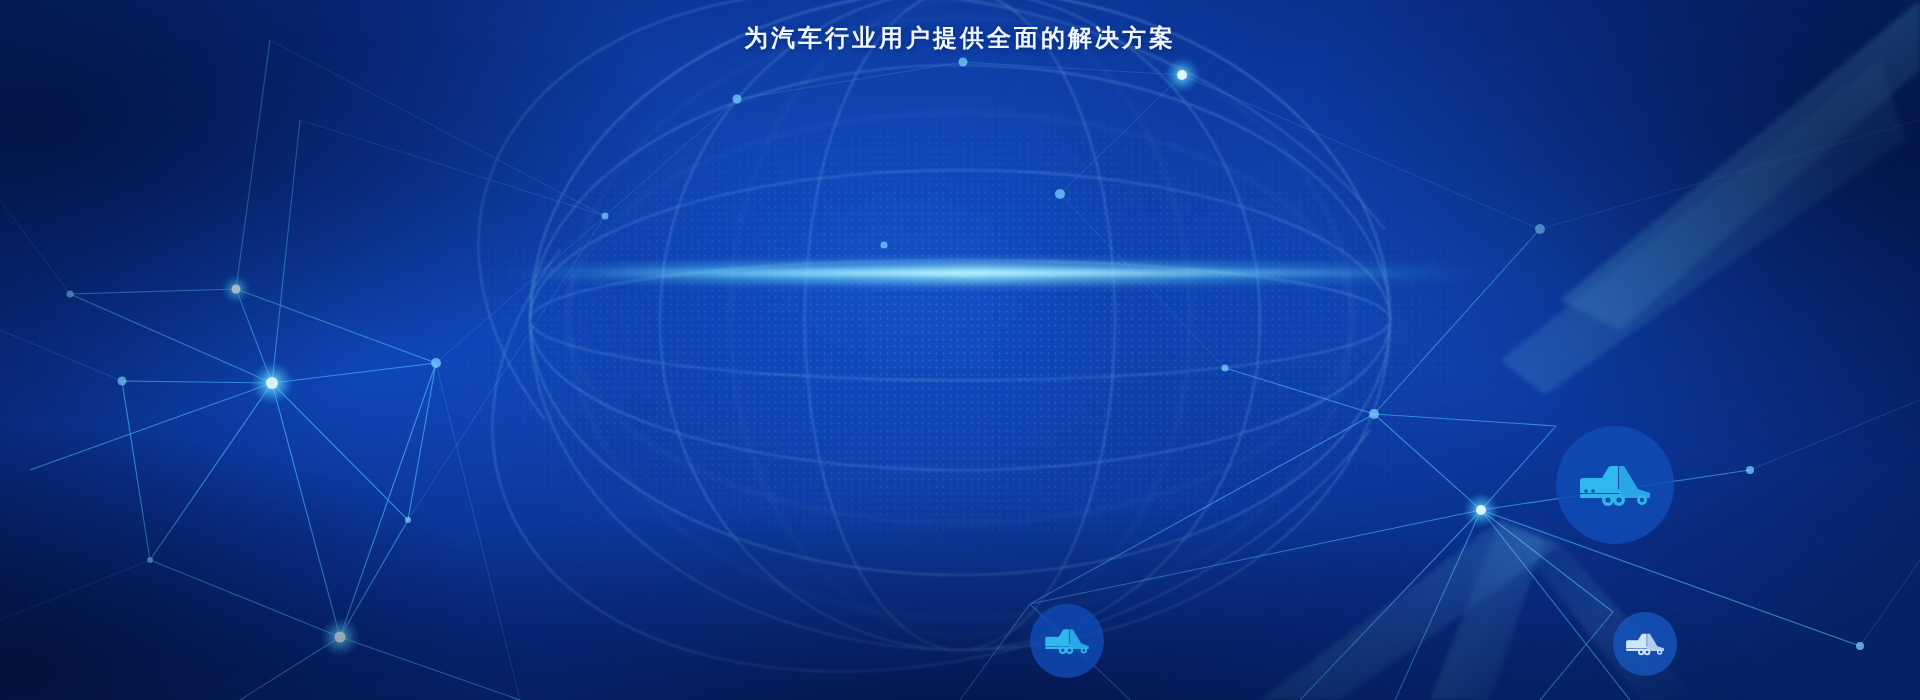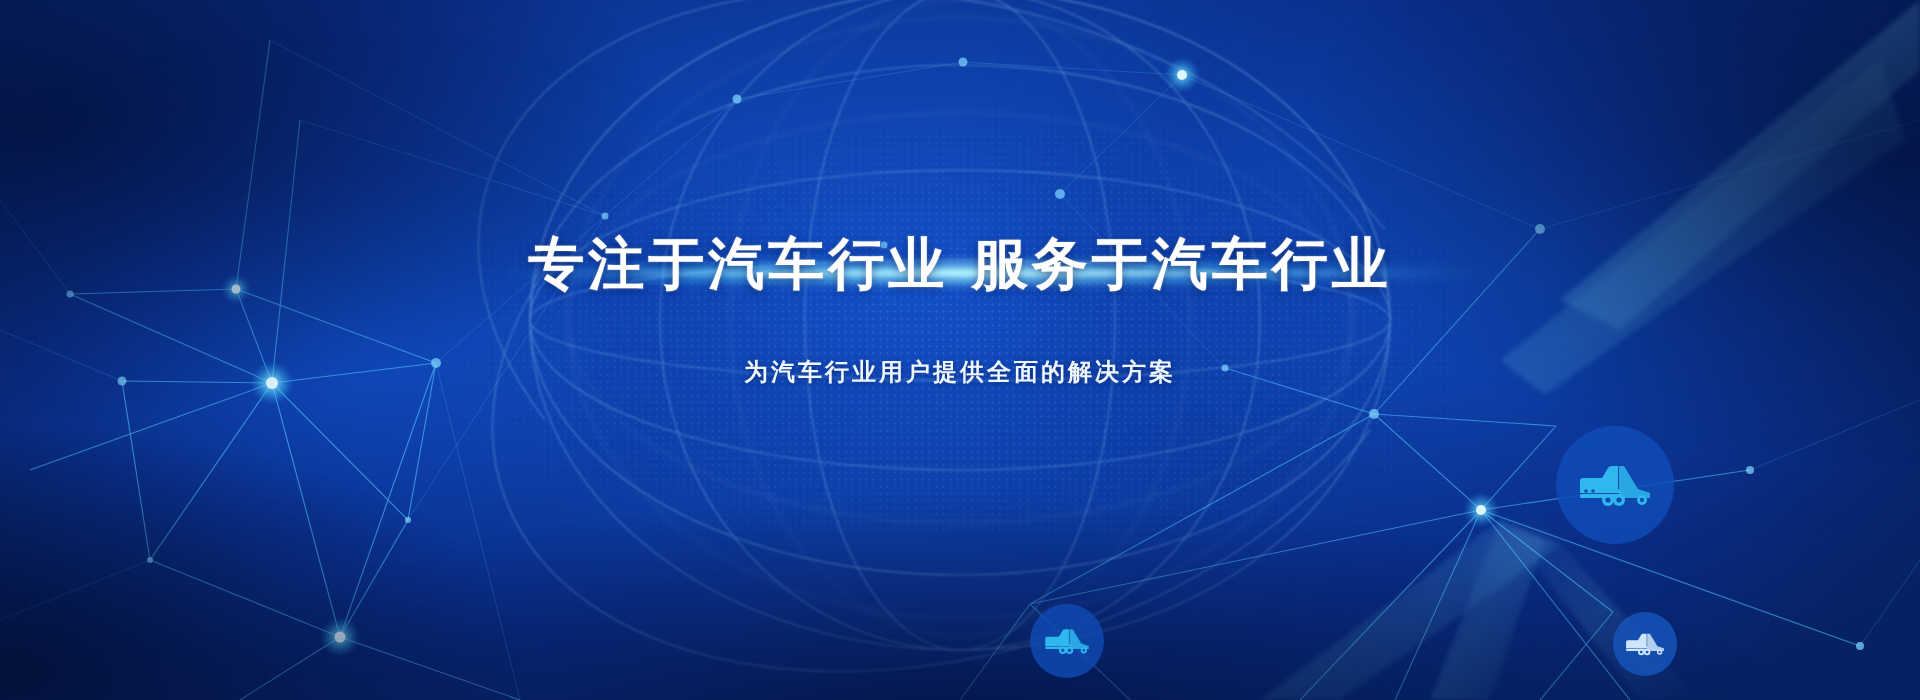--- a/index.html
+++ b/index.html
@@ -260,17 +260,16 @@
           <circle cx="30" cy="37" r="2.6" fill="#1656be"></circle>
         <circle cx="41" cy="37" r="6" fill="#cfe6fa"></circle>
           <circle cx="41" cy="37" r="2.6" fill="#1656be"></circle>
         <circle cx="64" cy="37" r="5" fill="#cfe6fa"></circle>
           <circle cx="64" cy="37" r="2.2" fill="#1656be"></circle>
       </svg>
     </span>
   </div>
 
   <div class="content">
-    <h1 class="headline">专注于汽车行业 服务于汽车行业</h1>
     <p class="subline">为汽车行业用户提供全面的解决方案</p>
   </div>
 
 </div>
 
 </body></html>

